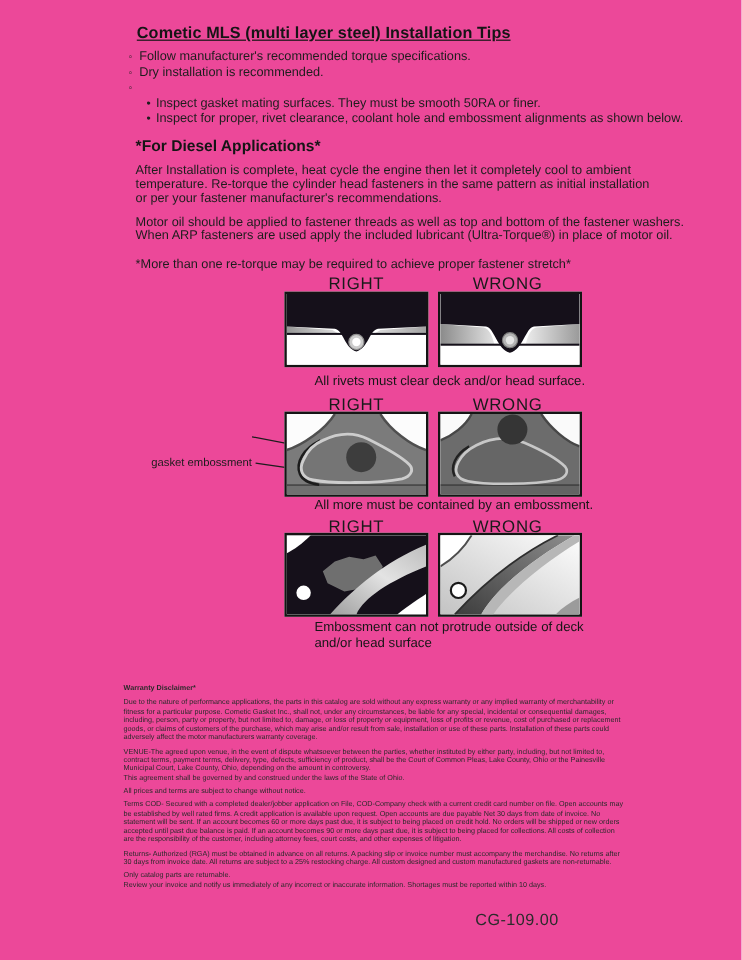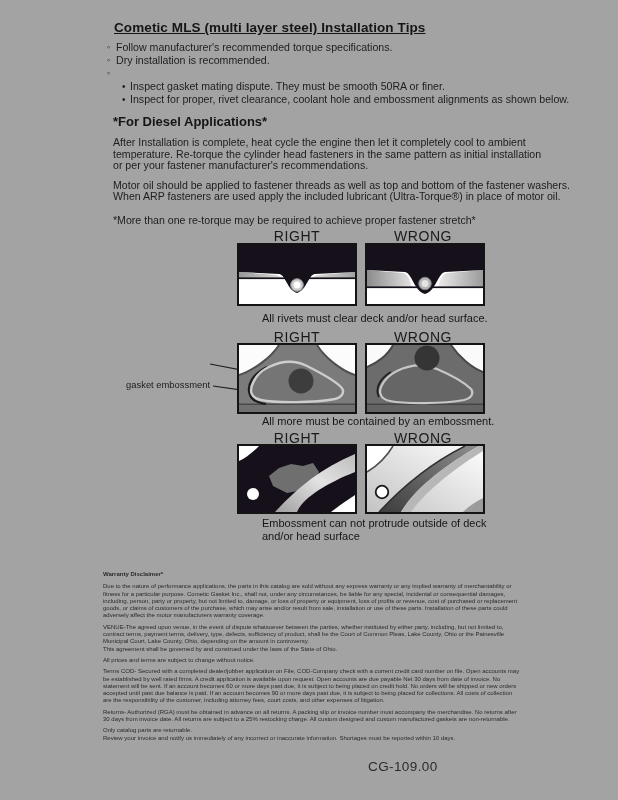--- a/index.html
+++ b/index.html
@@ -1,17 +1,17 @@
 <!DOCTYPE html>
 <html><head>
 <meta charset="utf-8">
 <style>
   html,body { margin:0; padding:0; background:#ffffff; }
   .page {
-    position:relative; width:618px; height:800px; background:#a3a3a3;
+    position:relative; width:618px; height:800px; background:#ec4899;
     font-family:"Liberation Sans", sans-serif; color:#1d1d1d; overflow:hidden;
   }
   
   .intro { position:absolute; left:107px; top:20px; width:470px; }
   .doc-title {
     margin:0 0 6px 7px; font-size:13.5px; font-weight:bold;
     text-decoration:underline; letter-spacing:0.1px; color:#151515;
   }
   .bullet-row { display:flex; font-size:10.6px; line-height:13px; }
   .bullet-row .marker { width:9px; flex:0 0 9px; font-size:9px; line-height:13px; }
@@ -36,21 +36,21 @@
     position:absolute; left:112px; width:98px; text-align:right;
     font-size:9.4px; line-height:10.4px; color:#1c1c1c;
   }
   .leader { position:absolute; left:210px; top:360px; }
   
   .disclaimer { position:absolute; left:103px; top:571px; width:419px; font-size:6px; line-height:7.3px; color:#2a2a2a; }
   .disclaimer .dh { font-weight:bold; margin:0 0 5px 0; }
   .disclaimer p { margin:0 0 4px 0; }
   .disclaimer p.tight { margin:0; }
   
-  .footer-code { position:absolute; left:368px; top:759px; font-size:13.5px; letter-spacing:0.4px; color:#2b2b2b; }
+  .footer-code { position:absolute; left:396px; top:759px; font-size:13.5px; letter-spacing:0.4px; color:#2b2b2b; }
 </style>
 </head>
 <body>
 
 <div class="page">
 
   <div class="intro">
     <h1 class="doc-title">Cometic MLS (multi layer steel) Installation Tips</h1>
     <div class="bullet-row">
       <span class="marker">◦</span>
@@ -58,21 +58,21 @@
     </div>
     <div class="bullet-row">
       <span class="marker">◦</span>
       <span>Dry installation is recommended.</span>
     </div>
     <div class="bullet-row">
       <span class="marker">◦</span>
     </div>
     <div class="bullet-row sub">
       <span class="marker">•</span>
-      <span>Inspect gasket mating dispute.  They must be smooth 50RA or finer.</span>
+      <span>Inspect gasket mating surfaces.  They must be smooth 50RA or finer.</span>
     </div>
     <div class="bullet-row sub">
       <span class="marker">•</span>
       <span>Inspect for proper, rivet clearance, coolant hole and embossment alignments as shown below.</span>
     </div>
   </div>
 
   <div class="diesel">
     <h2 class="diesel-heading">*For Diesel Applications*</h2>
     <p>After Installation is complete, heat cycle the engine then let it completely cool to ambient

